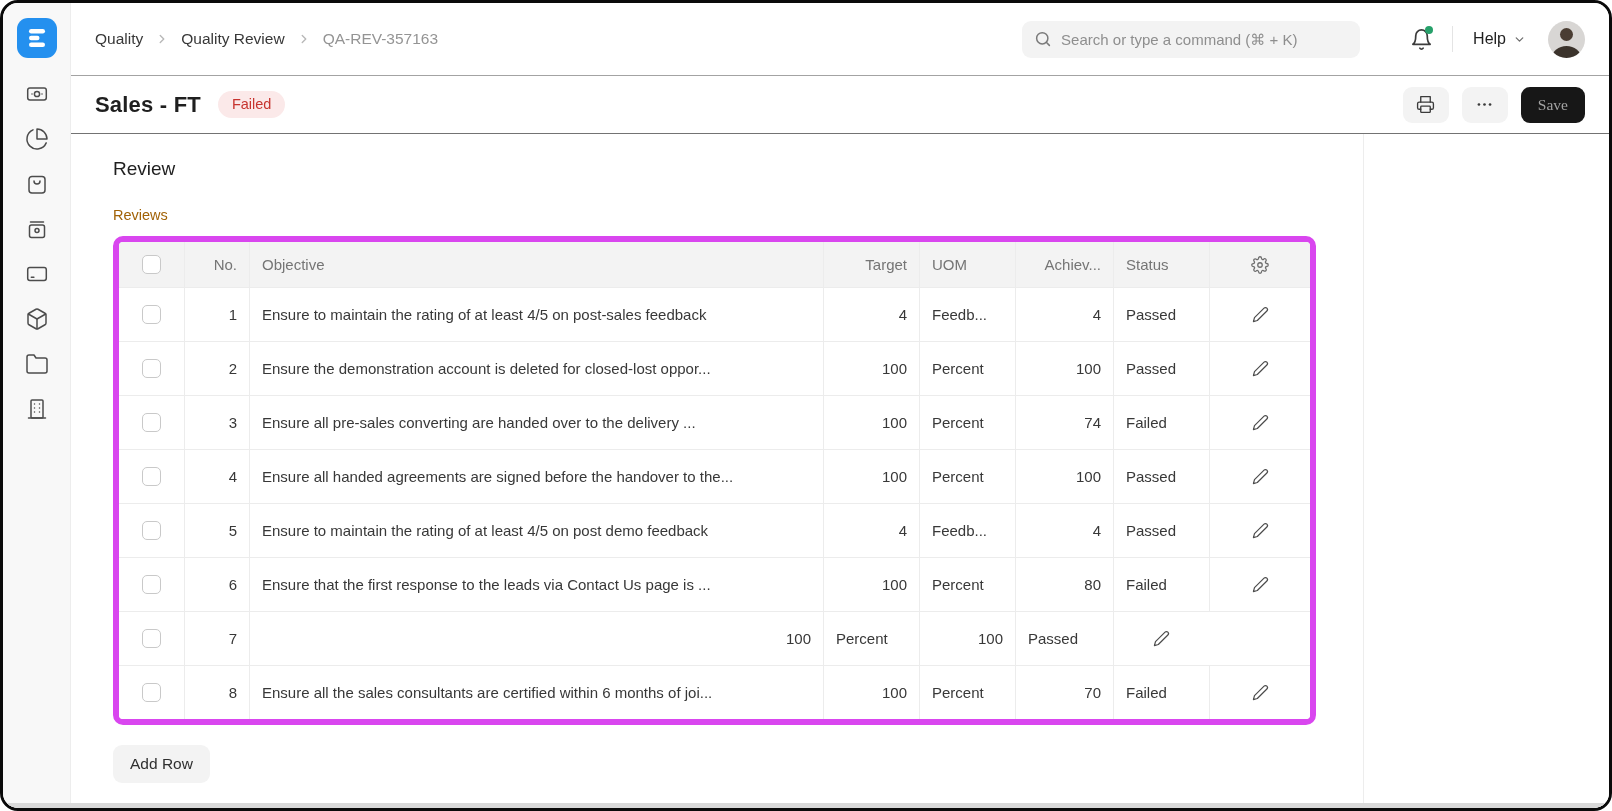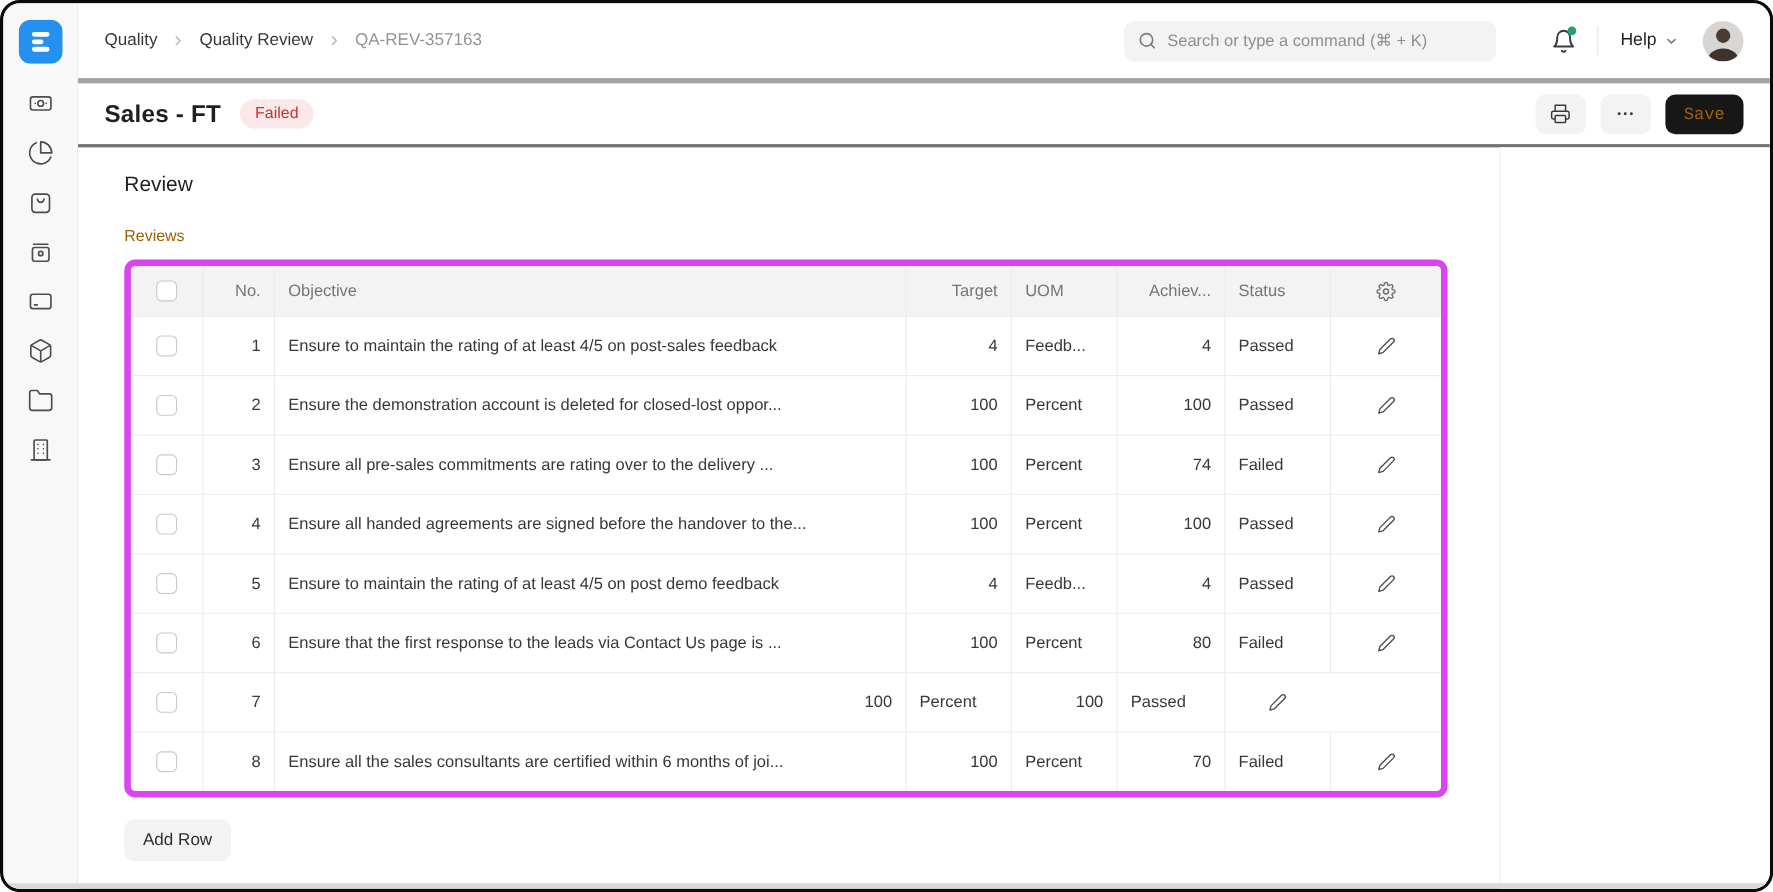--- a/index.html
+++ b/index.html
@@ -8,43 +8,43 @@
   .bottom-edge { position:absolute; left:0; right:0; bottom:0; height:5px; background:#d9d9d9; }
 
   
   .sidebar { position:absolute; left:0; top:0; bottom:0; width:68px; background:#f8f8f8; border-right:1px solid #ededed; display:flex; flex-direction:column; align-items:center; }
   .logo { width:40px; height:40px; margin-top:15px; border-radius:11px; display:flex; align-items:center; justify-content:center; cursor:pointer; }
   .side-items { margin-top:26px; display:flex; flex-direction:column; gap:21px; }
   .side-item { width:28px; height:24px; display:flex; align-items:center; justify-content:center; color:#4c4c4c; cursor:pointer; }
   .side-item svg { stroke:#4c4c4c; }
 
   
-  .navbar { position:absolute; left:68px; right:0; top:0; height:73px; background:#fff; border-bottom:5px solid #a3a3a3; display:flex; padding:0 24px; }
+  .navbar { position:absolute; left:68px; right:0; top:0; height:73px; background:#fff; border-bottom:1px solid #a3a3a3; display:flex; padding:0 24px; }
   .crumbs { display:flex; align-items:center; gap:12px; font-size:15.5px; }
   .crumb { color:#383838; cursor:pointer; }
   .crumb-sep { color:#b9b9b9; display:flex; }
   .crumb-current { color:#949494; }
   .nav-right { margin-left:auto; display:flex; align-items:center; }
   .search { width:338px; height:37px; background:#f3f3f3; border-radius:9px; display:flex; align-items:center; padding:0 12px; margin-right:48px; }
   .search svg { flex:0 0 auto; }
   .search input { border:none; outline:none; background:transparent; font-family:"Liberation Sans",sans-serif; font-size:15px; color:#0369a1; width:100%; margin-left:9px; }
   .search input::placeholder { color:#8e8e8e; }
   .bell { position:relative; width:26px; height:26px; display:flex; align-items:center; justify-content:center; cursor:pointer; }
   .bell-dot { position:absolute; top:0px; right:1px; width:8px; height:8px; border-radius:50%; }
   .nav-divider { width:1px; height:26px; background:#e4e4e4; margin:0 20px 0 18px; }
   .help { display:flex; align-items:center; gap:7px; font-size:16px; color:#1f1f1f; cursor:pointer; margin-right:22px; }
   .avatar { width:37px; height:37px; border-radius:50%; background:#d8d6d4; overflow:hidden; display:flex; align-items:flex-end; justify-content:center; cursor:pointer; }
 
   
-  .titlebar { position:absolute; left:68px; right:0; top:73px; height:58px; background:#fff; border-bottom:3px solid #737373; display:flex; align-items:center; padding:0 24px; }
+  .titlebar { position:absolute; left:68px; right:0; top:73px; height:58px; background:#fff; border-bottom:1px solid #737373; display:flex; align-items:center; padding:0 24px; }
   .doc-title { font-size:22px; font-weight:700; color:#1f1f1f; letter-spacing:.2px; }
   .status-badge { margin-left:17px; font-size:14.5px; padding:5px 14px 6px; border-radius:999px; }
   .title-actions { margin-left:auto; display:flex; align-items:center; gap:13px; }
   .icon-btn { width:46px; height:36px; border:none; background:#f3f3f3; border-radius:9px; display:flex; align-items:center; justify-content:center; cursor:pointer; color:#3b3b3b; }
-  .save-btn { height:36px; border:none; border-radius:9px; padding:0 17px; color:#a16207; font-family:Liberation Mono, monospace; font-size:15.5px; cursor:pointer; }
+  .save-btn { height:36px; border:none; border-radius:9px; padding:0 17px; color:#a3a3a3; font-family:Liberation Serif, serif; font-size:15.5px; cursor:pointer; }
 
   
   .content { position:absolute; left:68px; right:0; top:131px; bottom:0; display:flex; }
   .form-area { width:1292px; padding:24px 0 0 42px; }
   .right-panel { flex:1; border-left:1px solid #ededed; background:#fff; }
   .section-title { font-size:19px; font-weight:400; color:#1f1f1f; }
   .field-label { margin-top:27px; font-size:14.5px; color:#a16207; }
 
   
   .grid { margin-top:13px; width:1203px; border:6px solid #d946ef; border-radius:10px; overflow:hidden; background:#fff; }
@@ -262,21 +262,21 @@
                   </svg>
       </button>
     </div>
   </div>
 
   <div class="t-row">
     <div class="c c-center">
                 <span class="chk"></span>
               </div>
     <div class="c c-num">3</div>
-    <div class="c">Ensure all pre-sales commitments are rating over to the delivery ...</div>
+    <div class="c">Ensure all pre-sales converting are handed over to the delivery ...</div>
     <div class="c c-num">100</div>
     <div class="c">Percent</div>
     <div class="c c-num">74</div>
     <div class="c">Failed</div>
     <div class="c c-center">
       <button class="edit-btn">
         <svg width="17" height="17" viewBox="0 0 24 24" fill="none" stroke="currentColor" stroke-width="1.7" stroke-linecap="round" stroke-linejoin="round">
                     <path d="M17 3a2.828 2.828 0 1 1 4 4L7.5 20.5 2 22l1.5-5.5L17 3z"></path>
                   </svg>
       </button>

